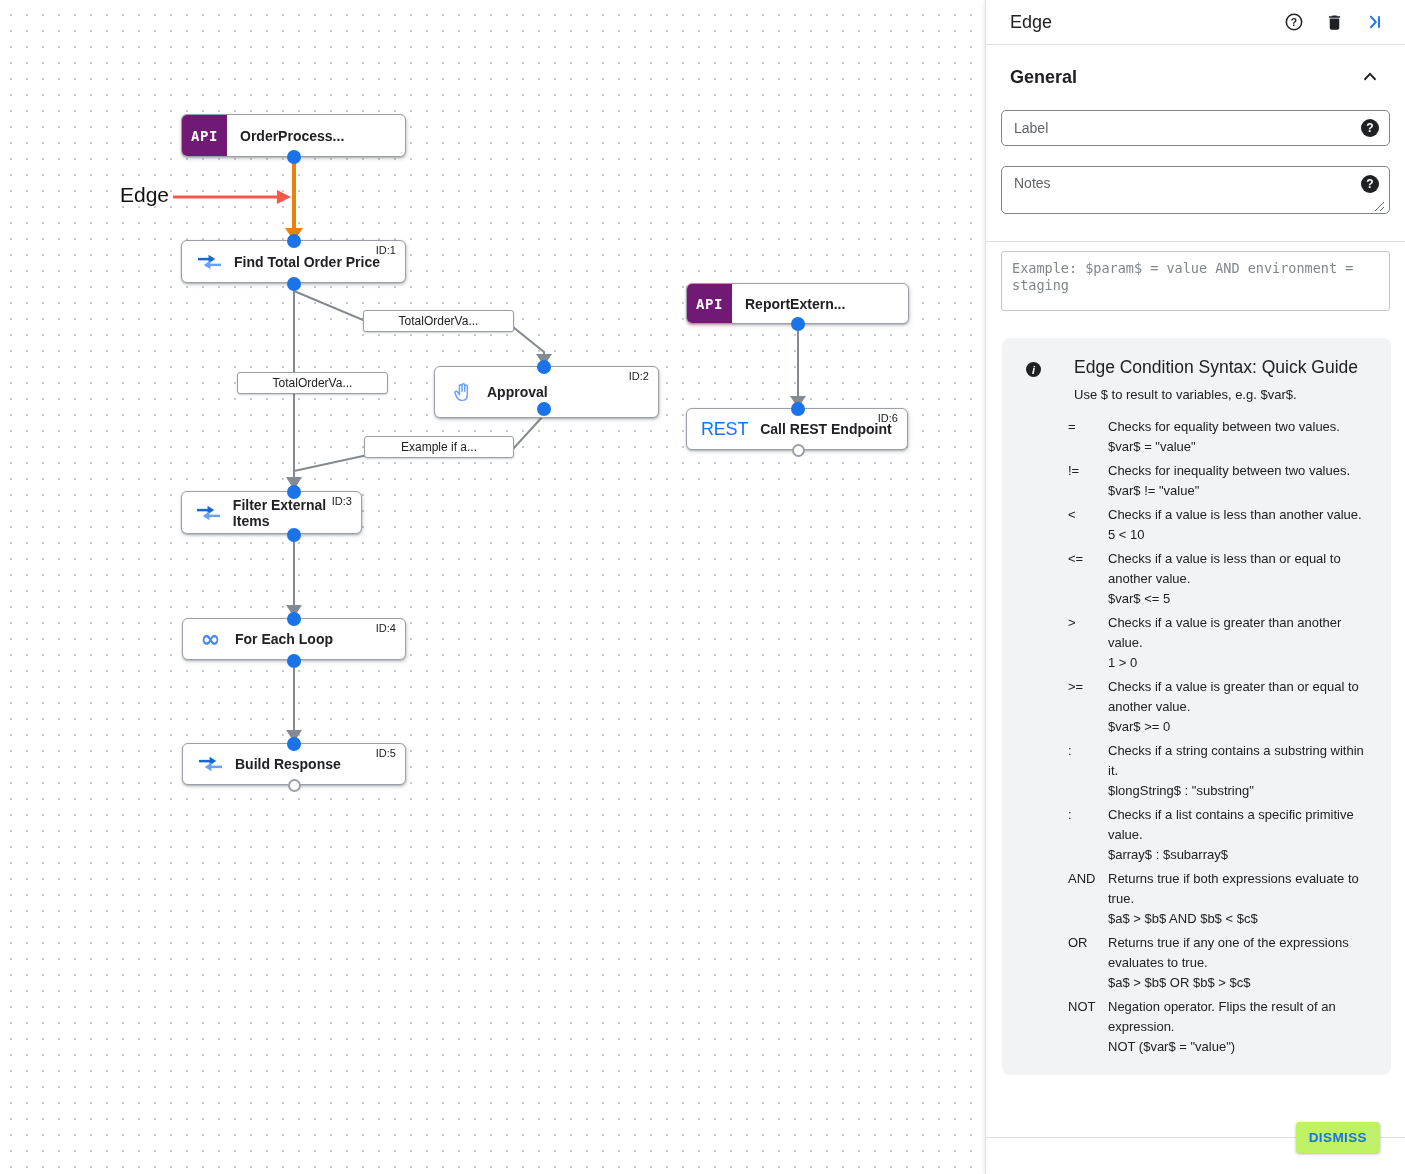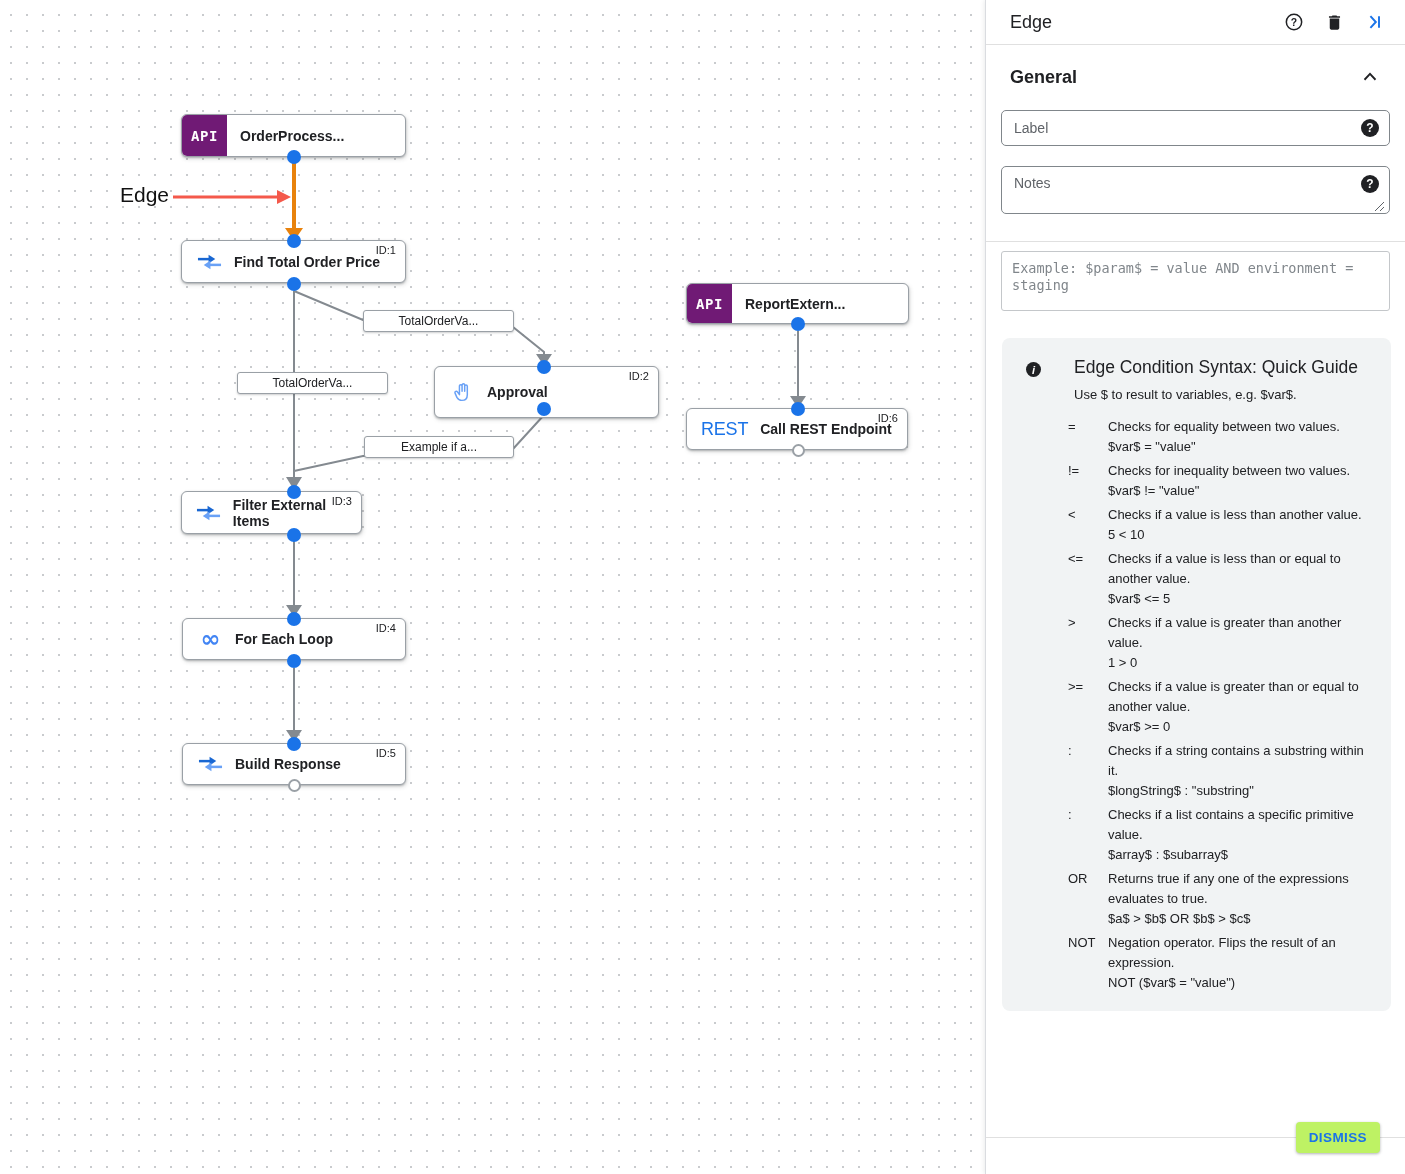--- a/index.html
+++ b/index.html
@@ -343,20 +343,27 @@
             </span>
           </div>
         <div class="grow">
             <span class="gop">:</span>
             <span class="gtxt">
               <span class="gdesc">Checks if a list contains a specific primitive value.</span>
               <span class="gex">$array$ : $subarray$</span>
             </span>
           </div>
         <div class="grow">
+            <span class="gop">AND</span>
+            <span class="gtxt">
+              <span class="gdesc">Returns true if both expressions evaluate to true.</span>
+              <span class="gex">$a$ &gt; $b$ AND $b$ &lt; $c$</span>
+            </span>
+          </div>
+        <div class="grow">
             <span class="gop">OR</span>
             <span class="gtxt">
               <span class="gdesc">Returns true if any one of the expressions evaluates to true.</span>
               <span class="gex">$a$ &gt; $b$ OR $b$ &gt; $c$</span>
             </span>
           </div>
         <div class="grow">
             <span class="gop">NOT</span>
             <span class="gtxt">
               <span class="gdesc">Negation operator. Flips the result of an expression.</span>

